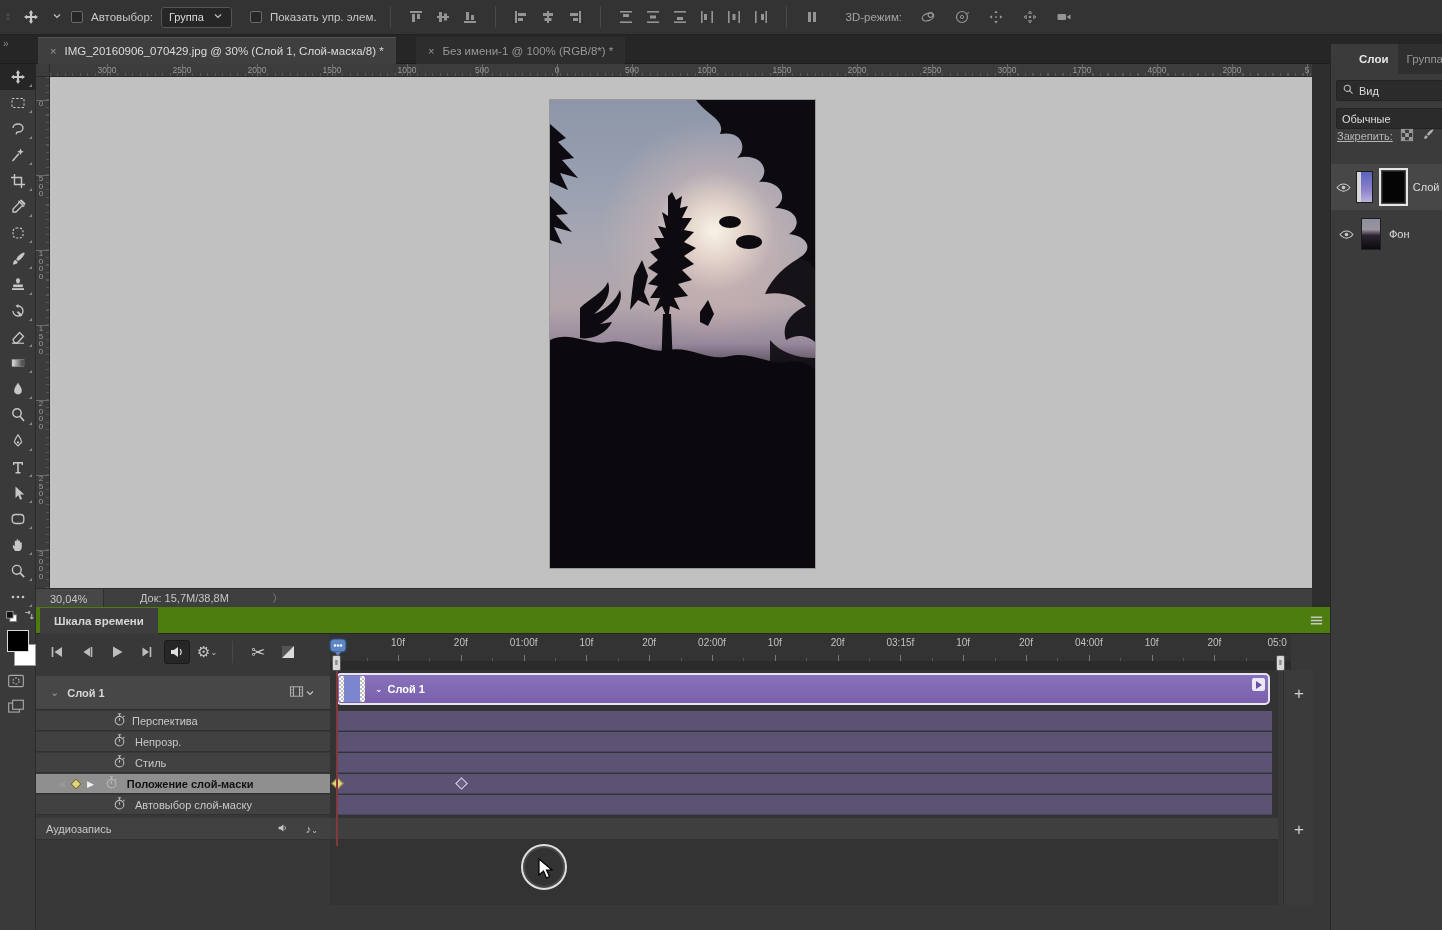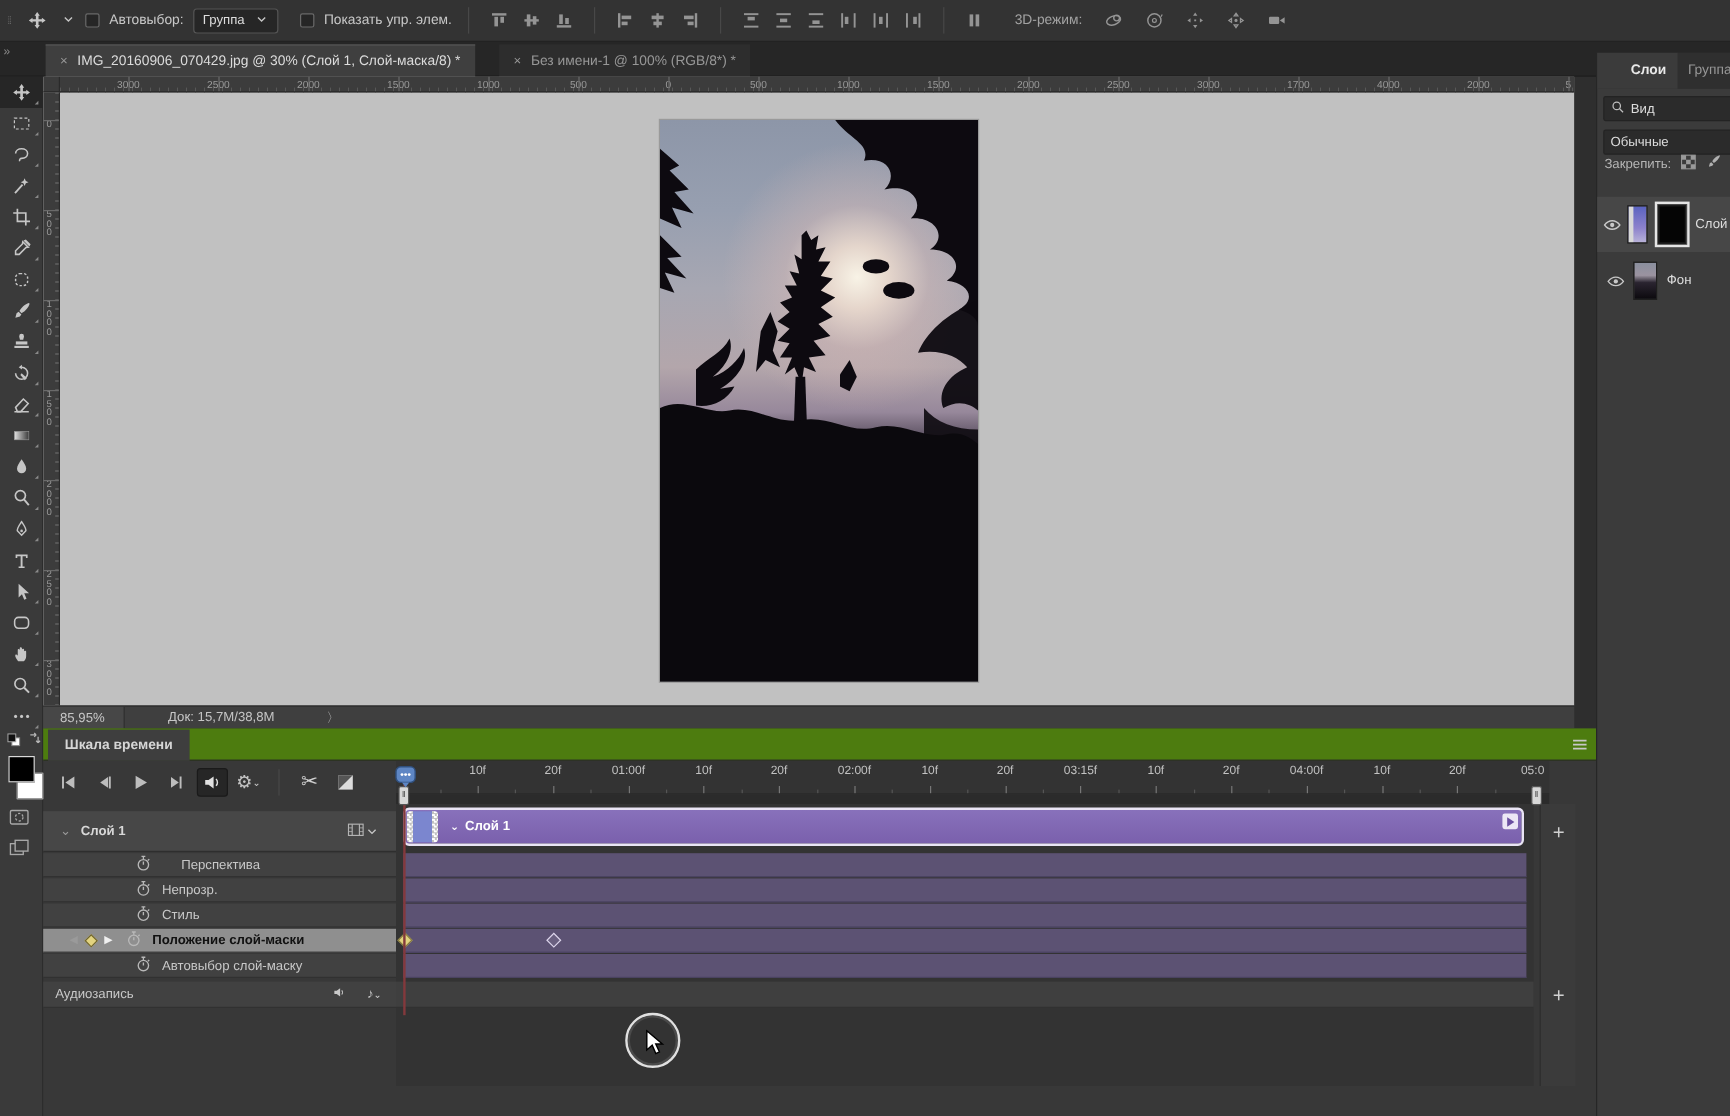--- a/index.html
+++ b/index.html
@@ -99,21 +99,21 @@
   .tri-big { width:0; height:0; border-left:9px solid transparent; border-right:9px solid transparent; border-bottom:11px solid #bdbdbd; }
   .zoom-slider { position:relative; width:80px; height:2px; background:#8a8a8a; margin:0 16px; }
   .zoom-thumb { position:absolute; left:28px; top:-9px; width:0; height:0; border-left:7px solid transparent; border-right:7px solid transparent; border-bottom:11px solid #f2f2f2; filter:drop-shadow(0 0 1px #222); }
 
   
   .right-panel { left:1330px; top:44px; width:112px; height:886px; background:#3b3b3b; border-left:1px solid #262626; }
   .rp-tabs { position:absolute; left:0; top:0; width:112px; height:30px; background:#2f2f2f; display:flex; }
   .rp-tab { height:30px; display:flex; align-items:center; padding:0 9px; font-size:11.5px; color:#979797; white-space:nowrap; }
   .rp-tab.active { background:#3b3b3b; color:#e8e8e8; font-weight:bold;padding-left:28px; }
   .rp-field { position:absolute; left:5px; width:120px; height:21px; background:#2b2b2b; border:1px solid #232323; border-radius:2px; display:flex; align-items:center; gap:4px; padding:0 5px; color:#ddd; }
-  .lock-row { position:absolute; left:6px; top:84px; display:flex; align-items:center; gap:7px; color:#b5b5b5; }
+  .lock-row { position:absolute; left:6px; top:84px; display:flex; align-items:center; gap:7px; color:#b5b5b5;text-decoration:underline; }
   .layer-row { position:absolute; left:0; width:112px; height:46px; display:flex; align-items:center; }
   .layer-row.selected { background:#474747; }
   .eye-cell { width:30px; display:flex; justify-content:center; }
   .lthumb { width:20px; height:32px; border:1px solid #1e1e1e; }
   .lthumb.l1 { background:linear-gradient(90deg,#d8d8d8 0 4px,transparent 4px 16px,#d8d8d8 16px 20px),linear-gradient(180deg,#5a63c0,#8d82cc 60%,#b8b2d8); }
   .lthumb.mask { width:26px; height:32px; margin-left:9px; background:#050505; outline:2px solid #e5e5e5; outline-offset:1px; }
   .lthumb.bg { background:linear-gradient(180deg,#8a8f9e 0%,#9b93a0 35%,#2a2430 55%,#0c0a0e 100%); }
   .lname { margin-left:8px; color:#ddd; white-space:nowrap; overflow:hidden; }
 
   .gutter { left:1312px; top:64px; width:18px; height:543px; background:#2e2e2e; }
@@ -531,21 +531,21 @@
           <path d="M150,212 L158,200 L164,214 L158,226 L150,222 Z"></path>
         </g>
         <path fill="#0b090d" d="M0,240 C20,230 40,246 58,242 C80,238 96,254 118,250 C142,246 158,262 180,256 C202,251 220,266 238,262 C252,259 260,266 265,270 L265,468 L0,468 Z"></path>
       </svg>
     </div>
   </div>
   <div class="gutter abs"></div>
 
   <div class="statusbar abs">
     <div class="zoombox">
-        <span>85,95%</span>
+        <span>30,04%</span>
       </div>
     <div class="docinfo">Док: 15,7М/38,8М</div>
     <div class="chev">〉</div>
   </div>
 
   <div class="timeline abs">
     <div class="tl-header">
       <div class="tl-tab">
           <span>Шкала времени</span>
         </div>
@@ -672,21 +672,21 @@
               <path d="M3 6.5v3h2.2L8.5 12V4L5.2 6.5z" fill="#c8c8c8"></path>
               <path d="M10 6c1 1 1 3 0 4" stroke="#c8c8c8" fill="none"></path>
             </svg></span>
         <span style="position:absolute;right:12px;color:#c8c8c8">♪<span style="font-size:8px">⌄</span></span>
       </div>
     <div class="prop-row" style="top: 41px;">
           <span style="margin-left:76px"><svg width="15" height="15" viewBox="0 0 16 16">
               <circle cx="8" cy="9.2" r="4.6" fill="none" stroke="#b8b8b8" stroke-width="1.2"></circle>
               <path d="M8 9.2V6.4M6.3 1.8h3.4M8 1.8v2.4M12 5.4l1.2-1.2" stroke="#b8b8b8" stroke-width="1.2"></path>
             </svg></span>
-     <span style="margin-left:24px;">Перспектива</span>
+     <span style="margin-left:5px;">Перспектива</span>
         </div>
         <div class="prop-row" style="top: 62px;">
           <span style="margin-left:76px"><svg width="15" height="15" viewBox="0 0 16 16">
               <circle cx="8" cy="9.2" r="4.6" fill="none" stroke="#b8b8b8" stroke-width="1.2"></circle>
               <path d="M8 9.2V6.4M6.3 1.8h3.4M8 1.8v2.4M12 5.4l1.2-1.2" stroke="#b8b8b8" stroke-width="1.2"></path>
             </svg></span>
      <span style="margin-left:8px;">Непрозр.</span>
         </div>
         <div class="prop-row" style="top: 83px;">
           <span style="margin-left:76px"><svg width="15" height="15" viewBox="0 0 16 16">

